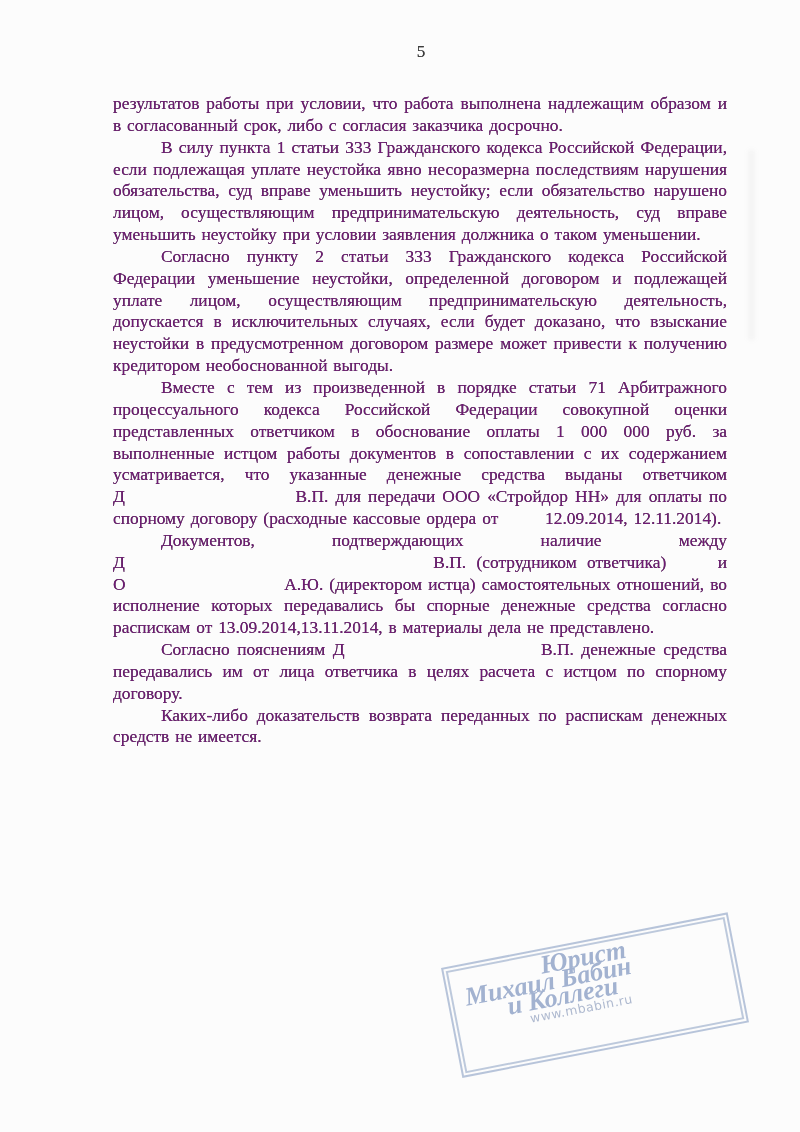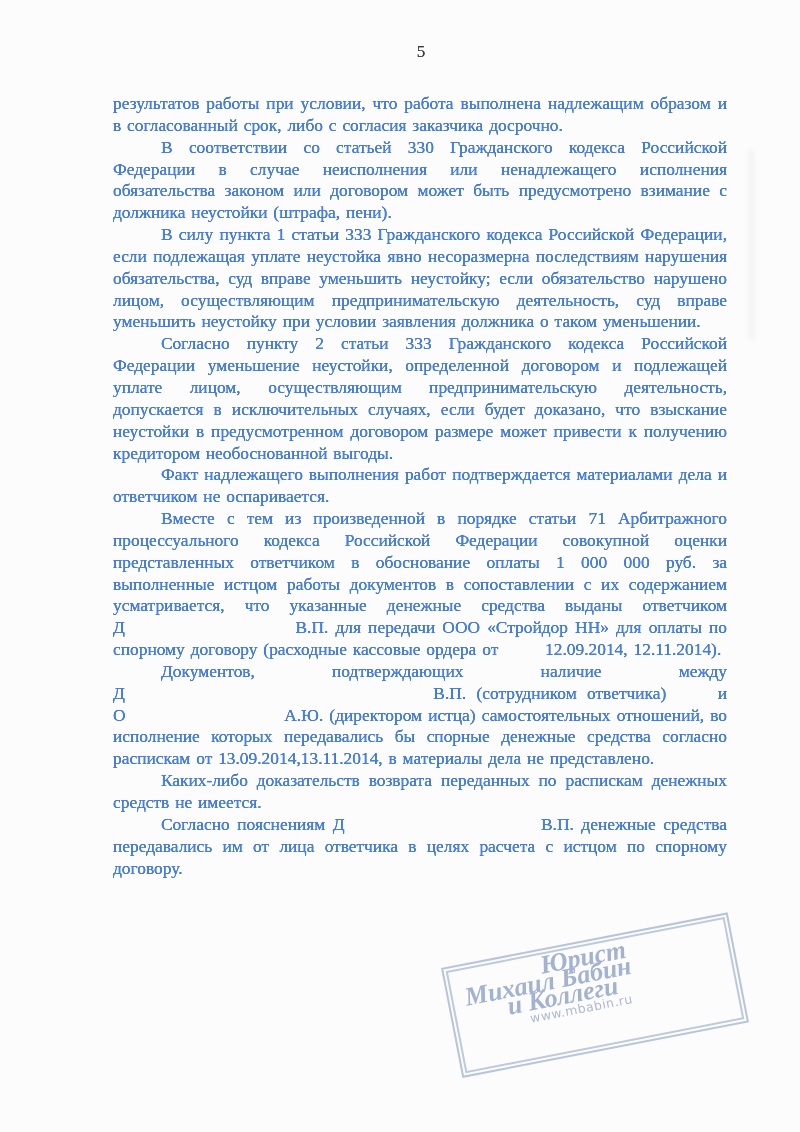--- a/index.html
+++ b/index.html
@@ -18,21 +18,21 @@
     font-size:17px;
     color:#3c3c3c;
     text-shadow:0 0 0.6px rgba(40,40,40,0.8);
   }
   .doc-body{
     position:absolute;
     left:113px;top:93px;width:614px;
     text-align:justify;
     font-size:17.4px;
     line-height:21.85px;
-    color:#3b82f6;
+    color:#701a75;
     text-shadow:0 0 0.6px rgba(35,35,35,0.85);
     word-spacing:1.5px;
   }
   .doc-body p{margin:0;text-indent:48px;}
   .doc-body p.continued{text-indent:0;}
   .scan-streak{
     position:absolute;
     left:748px;top:150px;width:7px;height:190px;
     background:rgba(120,120,120,0.06);
     filter:blur(2px);
@@ -72,28 +72,26 @@
 </style>
 </head>
 <body>
 
 <div class="page">
 
   <div class="page-number">5</div>
 
   <div class="doc-body">
     <p class="continued">результатов работы при условии, что работа выполнена надлежащим образом и в согласованный срок, либо с согласия заказчика досрочно.</p>
-    <p>В соответствии со статьей 330 Гражданского кодекса Российской Федерации в случае неисполнения или ненадлежащего исполнения обязательства законом или договором может быть предусмотрено взимание с должника неустойки (штрафа, пени).</p>
     <p>В силу пункта 1 статьи 333 Гражданского кодекса Российской Федерации, если подлежащая уплате неустойка явно несоразмерна последствиям нарушения обязательства, суд вправе уменьшить неустойку; если обязательство нарушено лицом, осуществляющим предпринимательскую деятельность, суд вправе уменьшить неустойку при условии заявления должника о таком уменьшении.</p>
     <p>Согласно пункту 2 статьи 333 Гражданского кодекса Российской Федерации уменьшение неустойки, определенной договором и подлежащей уплате лицом, осуществляющим предпринимательскую деятельность, допускается в исключительных случаях, если будет доказано, что взыскание неустойки в предусмотренном договором размере может привести к получению кредитором необоснованной выгоды.</p>
-    <p>Факт надлежащего выполнения работ подтверждается материалами дела и ответчиком не оспаривается.</p>
     <p>Вместе с тем из произведенной в порядке статьи 71 Арбитражного процессуального кодекса Российской Федерации совокупной оценки представленных ответчиком в обоснование оплаты 1&nbsp;000&nbsp;000 руб. за выполненные истцом работы документов в сопоставлении с их содержанием усматривается, что указанные денежные средства выданы ответчиком Д&nbsp;&nbsp;&nbsp;&nbsp;&nbsp;&nbsp;&nbsp;&nbsp;&nbsp;&nbsp;&nbsp;&nbsp;&nbsp;&nbsp;&nbsp;&nbsp;&nbsp;&nbsp;&nbsp;&nbsp;&nbsp;&nbsp;&nbsp;&nbsp;В.П. для передачи ООО «Стройдор НН» для оплаты по спорному договору (расходные кассовые ордера от&nbsp;&nbsp;&nbsp;&nbsp;&nbsp;&nbsp;&nbsp;&nbsp;12.09.2014, 12.11.2014).</p>
     <p>Документов, подтверждающих наличие между Д&nbsp;&nbsp;&nbsp;&nbsp;&nbsp;&nbsp;&nbsp;&nbsp;&nbsp;&nbsp;&nbsp;&nbsp;&nbsp;&nbsp;&nbsp;&nbsp;&nbsp;&nbsp;&nbsp;&nbsp;&nbsp;&nbsp;&nbsp;&nbsp;&nbsp;&nbsp;&nbsp;&nbsp;&nbsp;&nbsp;В.П. (сотрудником ответчика)&nbsp;&nbsp;&nbsp;&nbsp;&nbsp;и О&nbsp;&nbsp;&nbsp;&nbsp;&nbsp;&nbsp;&nbsp;&nbsp;&nbsp;&nbsp;&nbsp;&nbsp;&nbsp;&nbsp;&nbsp;&nbsp;&nbsp;&nbsp;&nbsp;&nbsp;&nbsp;&nbsp;&nbsp;&nbsp;&nbsp;&nbsp;А.Ю. (директором истца) самостоятельных отношений, во исполнение которых передавались бы спорные денежные средства согласно распискам от 13.09.2014,13.11.2014, в материалы дела не представлено.</p>
+    <p>Согласно пояснениям Д&nbsp;&nbsp;&nbsp;&nbsp;&nbsp;&nbsp;&nbsp;&nbsp;&nbsp;&nbsp;&nbsp;&nbsp;&nbsp;&nbsp;&nbsp;&nbsp;&nbsp;&nbsp;&nbsp;&nbsp;&nbsp;&nbsp;&nbsp;&nbsp;&nbsp;&nbsp;В.П. денежные средства передавались им от лица ответчика в целях расчета с истцом по спорному договору.</p>
     <p>Каких-либо доказательств возврата переданных по распискам денежных средств не имеется.</p>
-    <p>Согласно пояснениям Д&nbsp;&nbsp;&nbsp;&nbsp;&nbsp;&nbsp;&nbsp;&nbsp;&nbsp;&nbsp;&nbsp;&nbsp;&nbsp;&nbsp;&nbsp;&nbsp;&nbsp;&nbsp;&nbsp;&nbsp;&nbsp;&nbsp;&nbsp;&nbsp;&nbsp;&nbsp;В.П. денежные средства передавались им от лица ответчика в целях расчета с истцом по спорному договору.</p>
   </div>
 
   <div class="scan-streak"></div>
 
   <div class="stamp">
     <div class="stamp-inner">
       <div class="stamp-text stamp-l1">Юрист</div>
       <div class="stamp-text stamp-l2">Михаил Бабин</div>
       <div class="stamp-text stamp-l3">и Коллеги</div>
       <div class="stamp-site">www.mbabin.ru</div>

